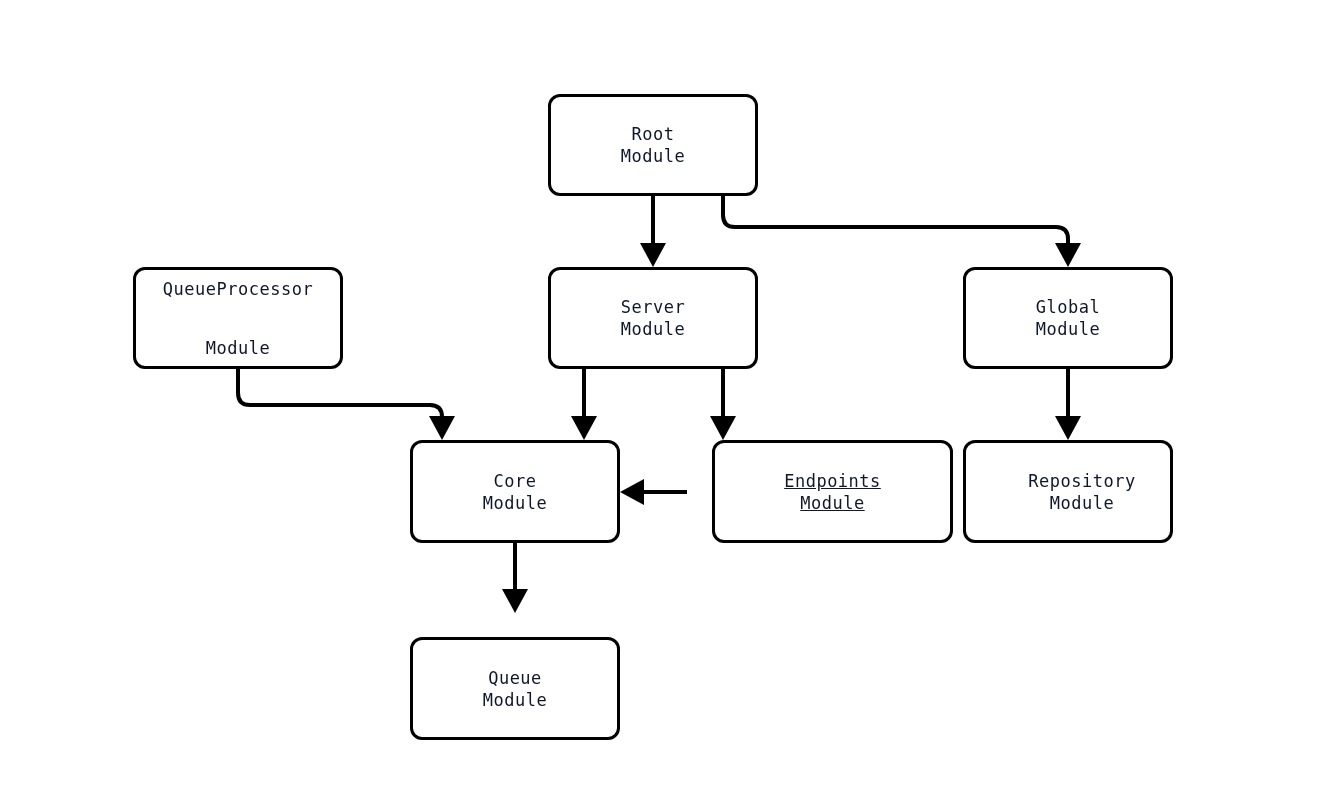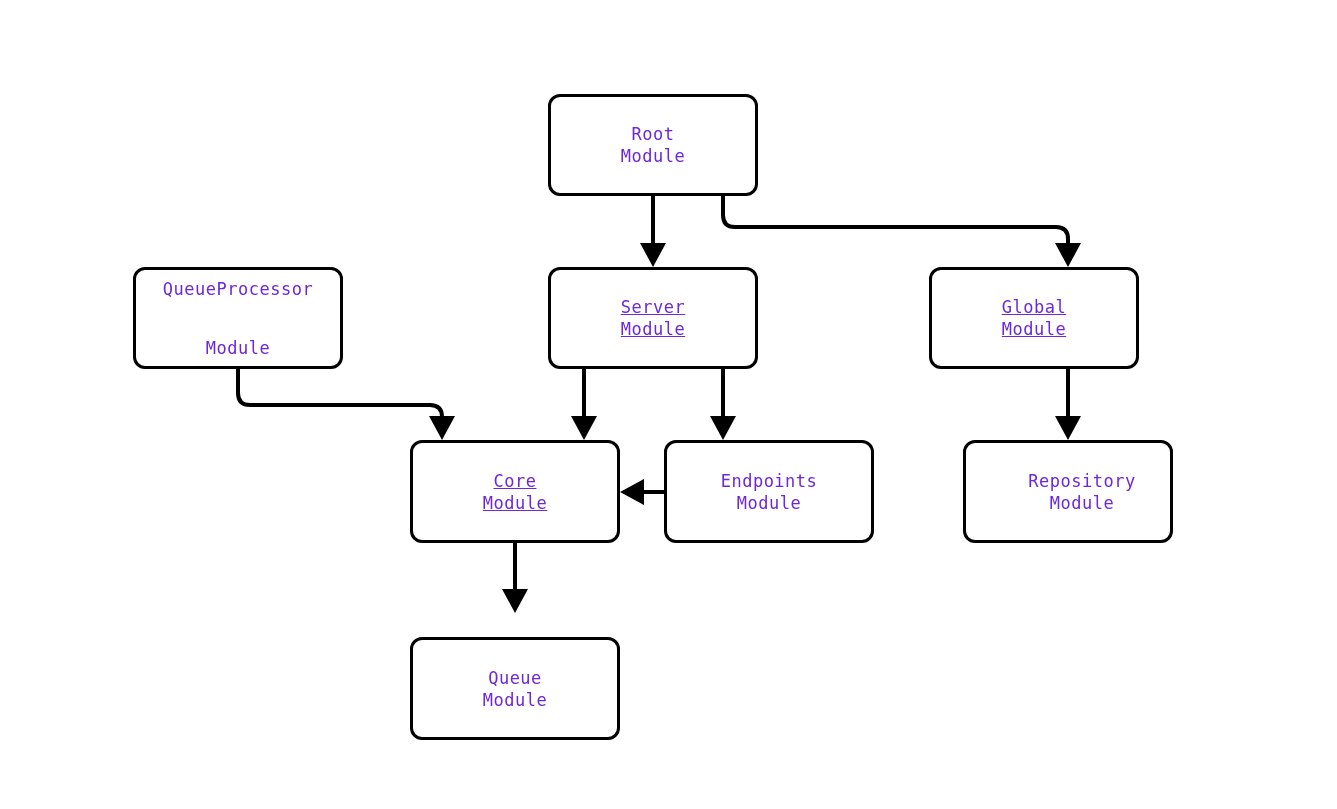--- a/index.html
+++ b/index.html
@@ -37,21 +37,21 @@
   .node {
     position: absolute;
     box-sizing: border-box;
     background: #ffffff;
     border: 3px solid #000000;
     border-radius: 12px;
     display: flex;
     flex-direction: column;
     align-items: center;
     justify-content: center;
-    color: #6d28d9;
+    color: #0f172a;
   }
   .node-line {
     font-family: "DejaVu Sans Mono", "Liberation Mono", monospace;
     font-size: 17px;
     line-height: 22px;
     letter-spacing: 0.5px;
     white-space: pre;
     text-align: center;
   }
 </style>
@@ -109,36 +109,36 @@
     <div class="node" style="left:548px; top:94px; width:210px; height:102px;">
       <div class="node-line">Root</div>
       <div class="node-line">Module</div>
     </div>
 
     <div class="node" style="left:133px; top:267px; width:210px; height:102px;gap:37px;">
       <div class="node-line">QueueProcessor</div>
       <div class="node-line">Module</div>
     </div>
 
-    <div class="node" style="left:548px; top:267px; width:210px; height:102px;text-decoration:underline;">
+    <div class="node" style="left:548px; top:267px; width:210px; height:102px;">
       <div class="node-line">Server</div>
       <div class="node-line">Module</div>
     </div>
 
-    <div class="node" style="left:929px; top:267px; width:210px; height:102px;text-decoration:underline;">
+    <div class="node" style="left:963px; top:267px; width:210px; height:102px;">
       <div class="node-line">Global</div>
       <div class="node-line">Module</div>
     </div>
 
-    <div class="node" style="left:410px; top:440px; width:210px; height:103px;text-decoration:underline;">
+    <div class="node" style="left:410px; top:440px; width:210px; height:103px;">
       <div class="node-line">Core</div>
       <div class="node-line">Module</div>
     </div>
 
-    <div class="node" style="left:664px; top:440px; width:210px; height:103px;">
+    <div class="node" style="left:712px; top:440px; width:241px; height:103px;text-decoration:underline;">
       <div class="node-line">Endpoints</div>
       <div class="node-line">Module</div>
     </div>
 
     <div class="node" style="left:963px; top:440px; width:210px; height:103px;padding-left:28px;">
       <div class="node-line">Repository</div>
       <div class="node-line">Module</div>
     </div>
 
     <div class="node" style="left:410px; top:613px; width:210px; height:103px;margin-top:24px;">

